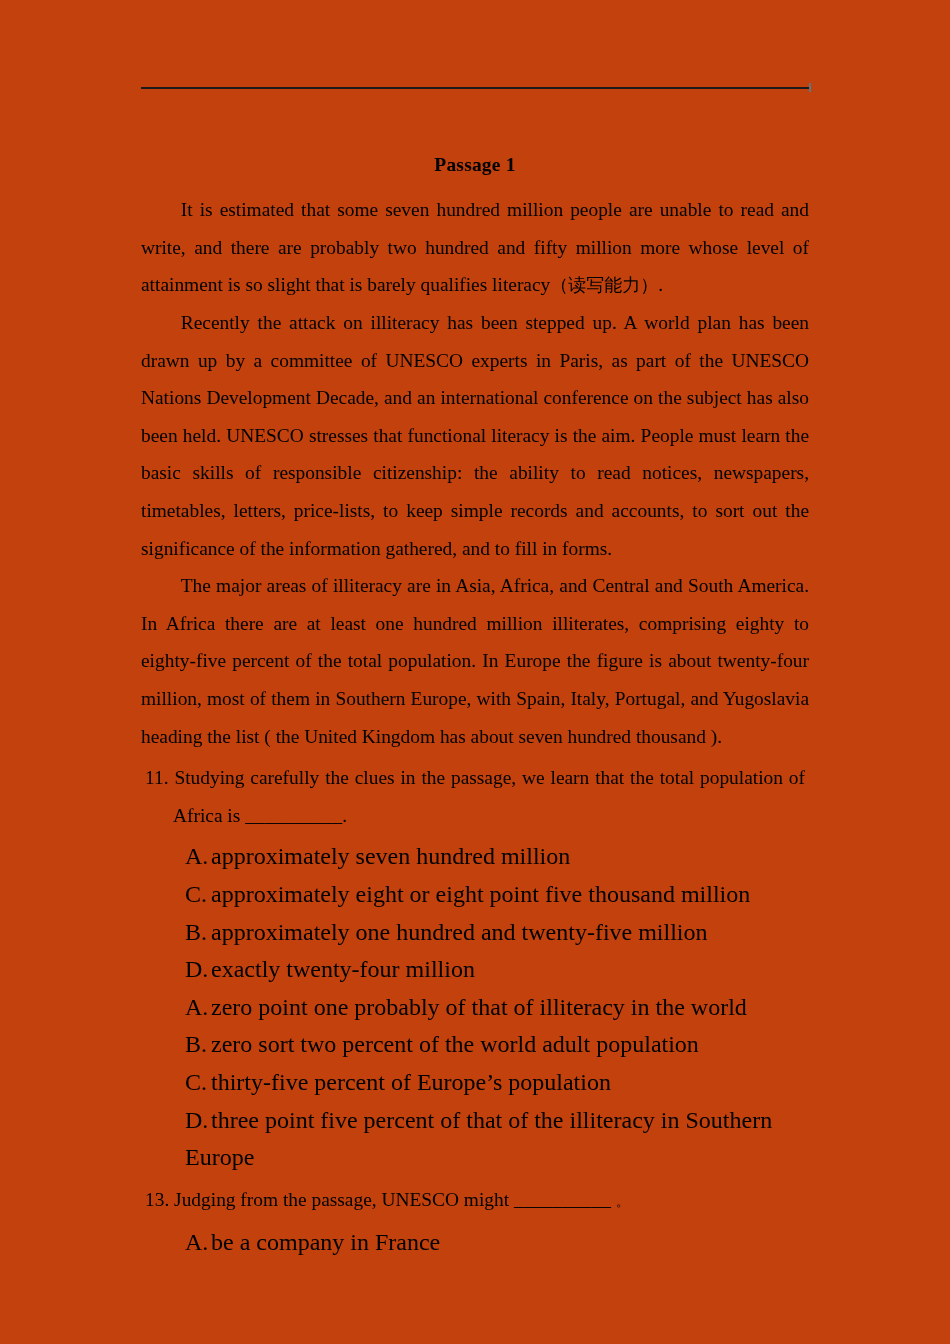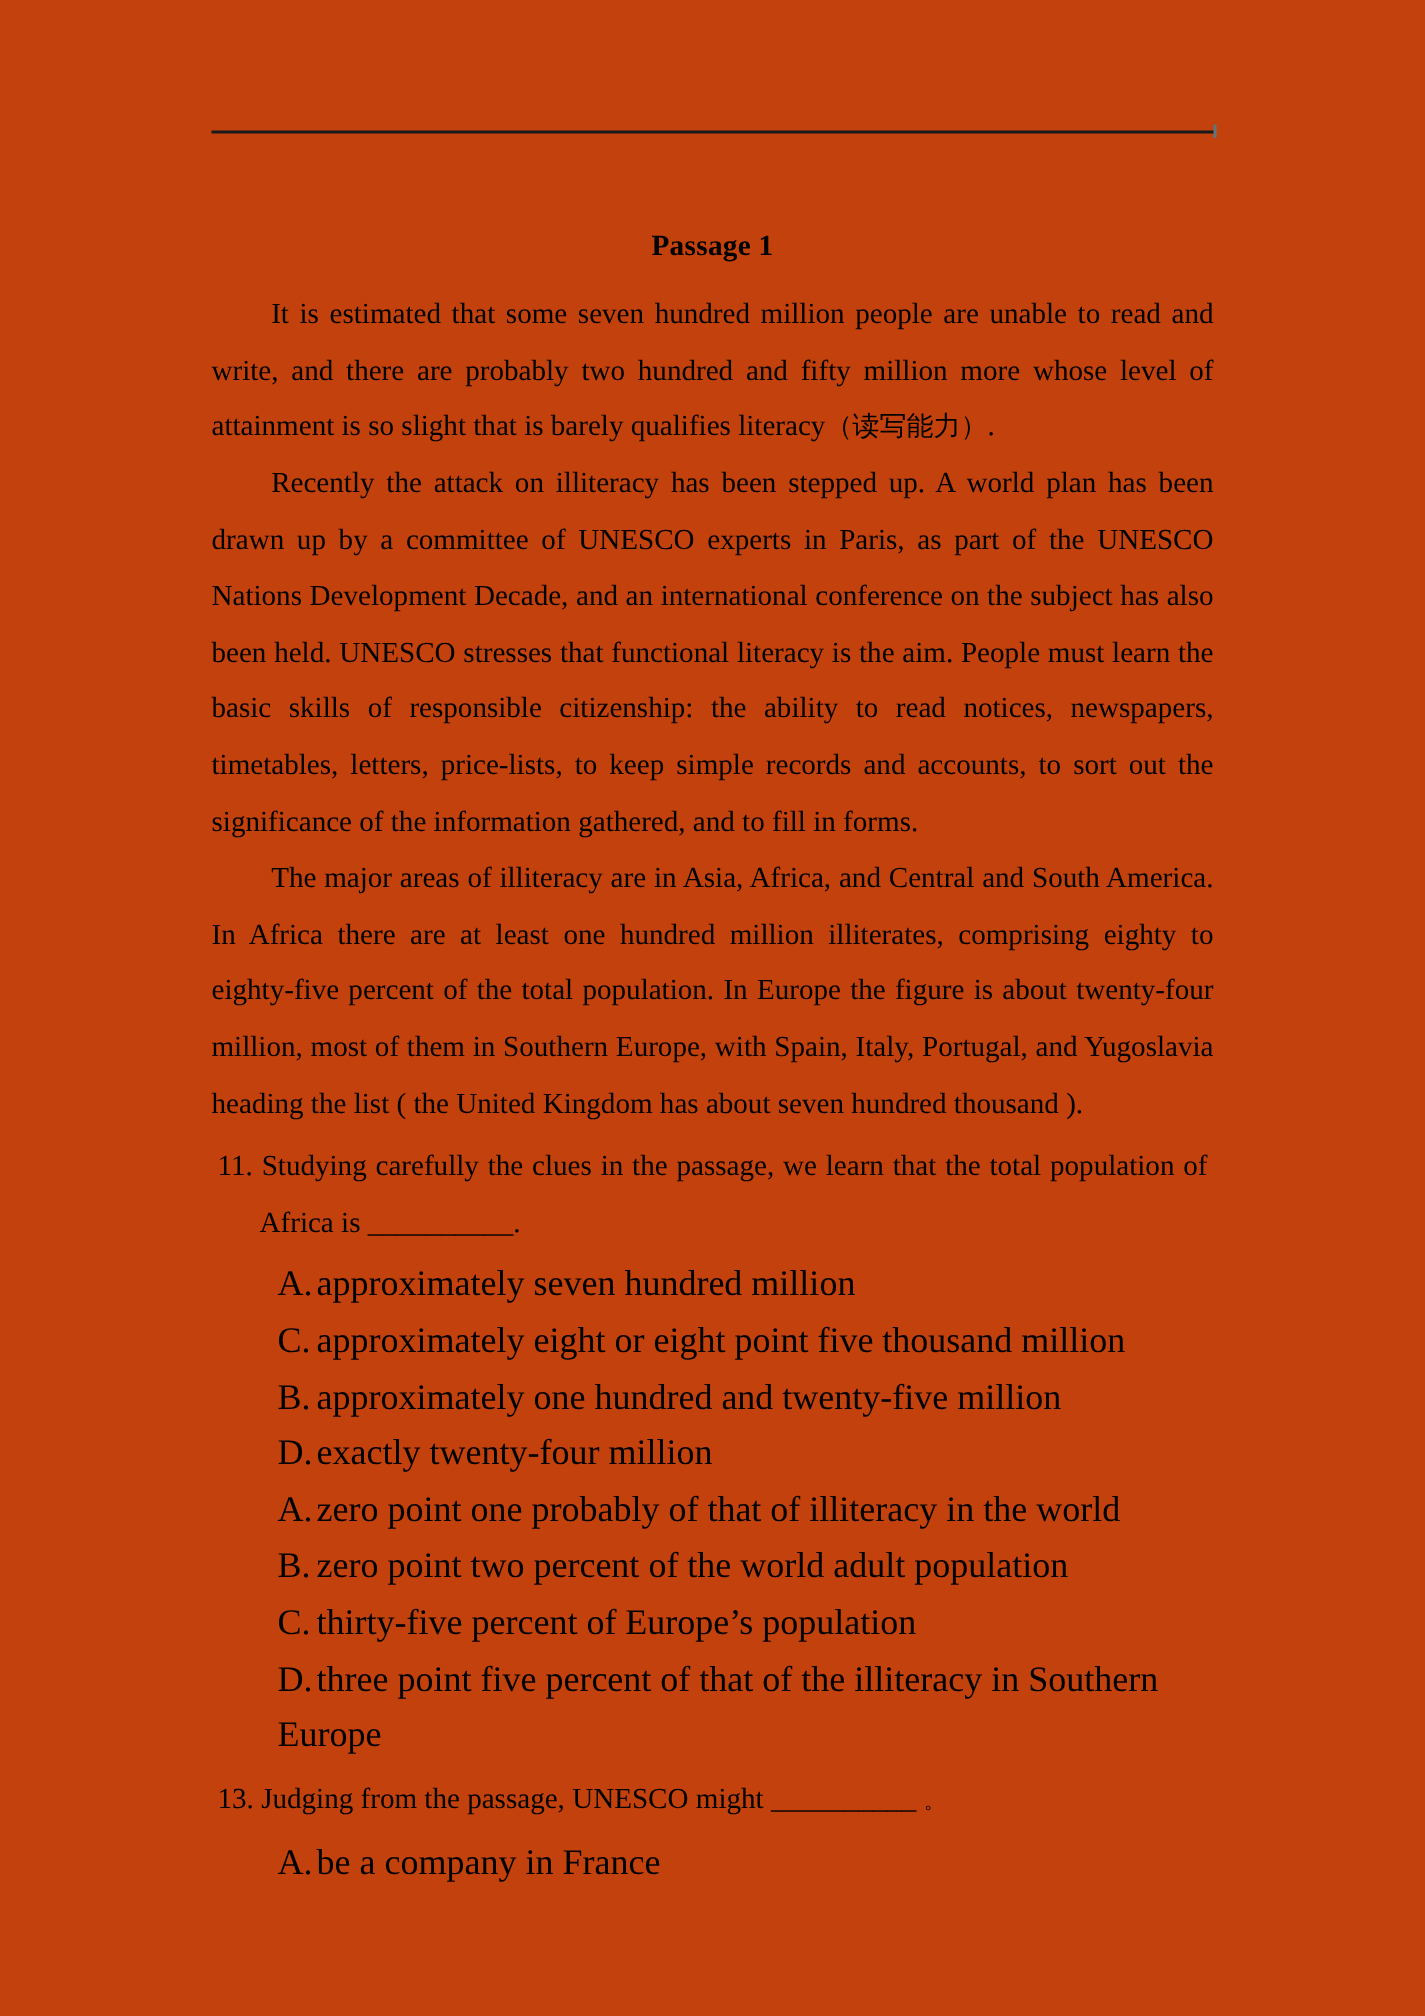--- a/index.html
+++ b/index.html
@@ -120,21 +120,21 @@
     <div class="q-block">
       <p class="question justified"><span>11.</span> <span>Studying carefully the clues in the passage, we learn that the total population of Africa is</span> <span class="blank">__________</span><span>.</span></p>
       <p class="option"><span class="opt-letter">A.</span><span>approximately seven hundred million</span></p>
       <p class="option"><span class="opt-letter">C.</span><span>approximately eight or eight point five thousand million</span></p>
       <p class="option"><span class="opt-letter">B.</span><span>approximately one hundred and twenty-five million</span></p>
       <p class="option"><span class="opt-letter">D.</span><span>exactly twenty-four million</span></p>
     </div>
 
     <div class="q-block">
       <p class="option"><span class="opt-letter">A.</span><span>zero point one probably of that of illiteracy in the world</span></p>
-      <p class="option"><span class="opt-letter">B.</span><span>zero point two percent of the world adult population</span></p>
+      <p class="option"><span class="opt-letter">B.</span><span>zero sort two percent of the world adult population</span></p>
       <p class="option"><span class="opt-letter">C.</span><span>thirty-five percent of Europe’s population</span></p>
       <p class="option"><span class="opt-letter">D.</span><span>three point five percent of that of the illiteracy in Southern Europe</span></p>
     </div>
 
     <div class="q-block">
       <p class="question"><span>13.</span> <span>Judging from the passage, UNESCO might</span> <span class="blank">__________</span> <span class="cjk-period">。</span></p>
       <p class="option"><span class="opt-letter">A.</span><span>be a company in France</span></p>
     </div>
 
   </div>

